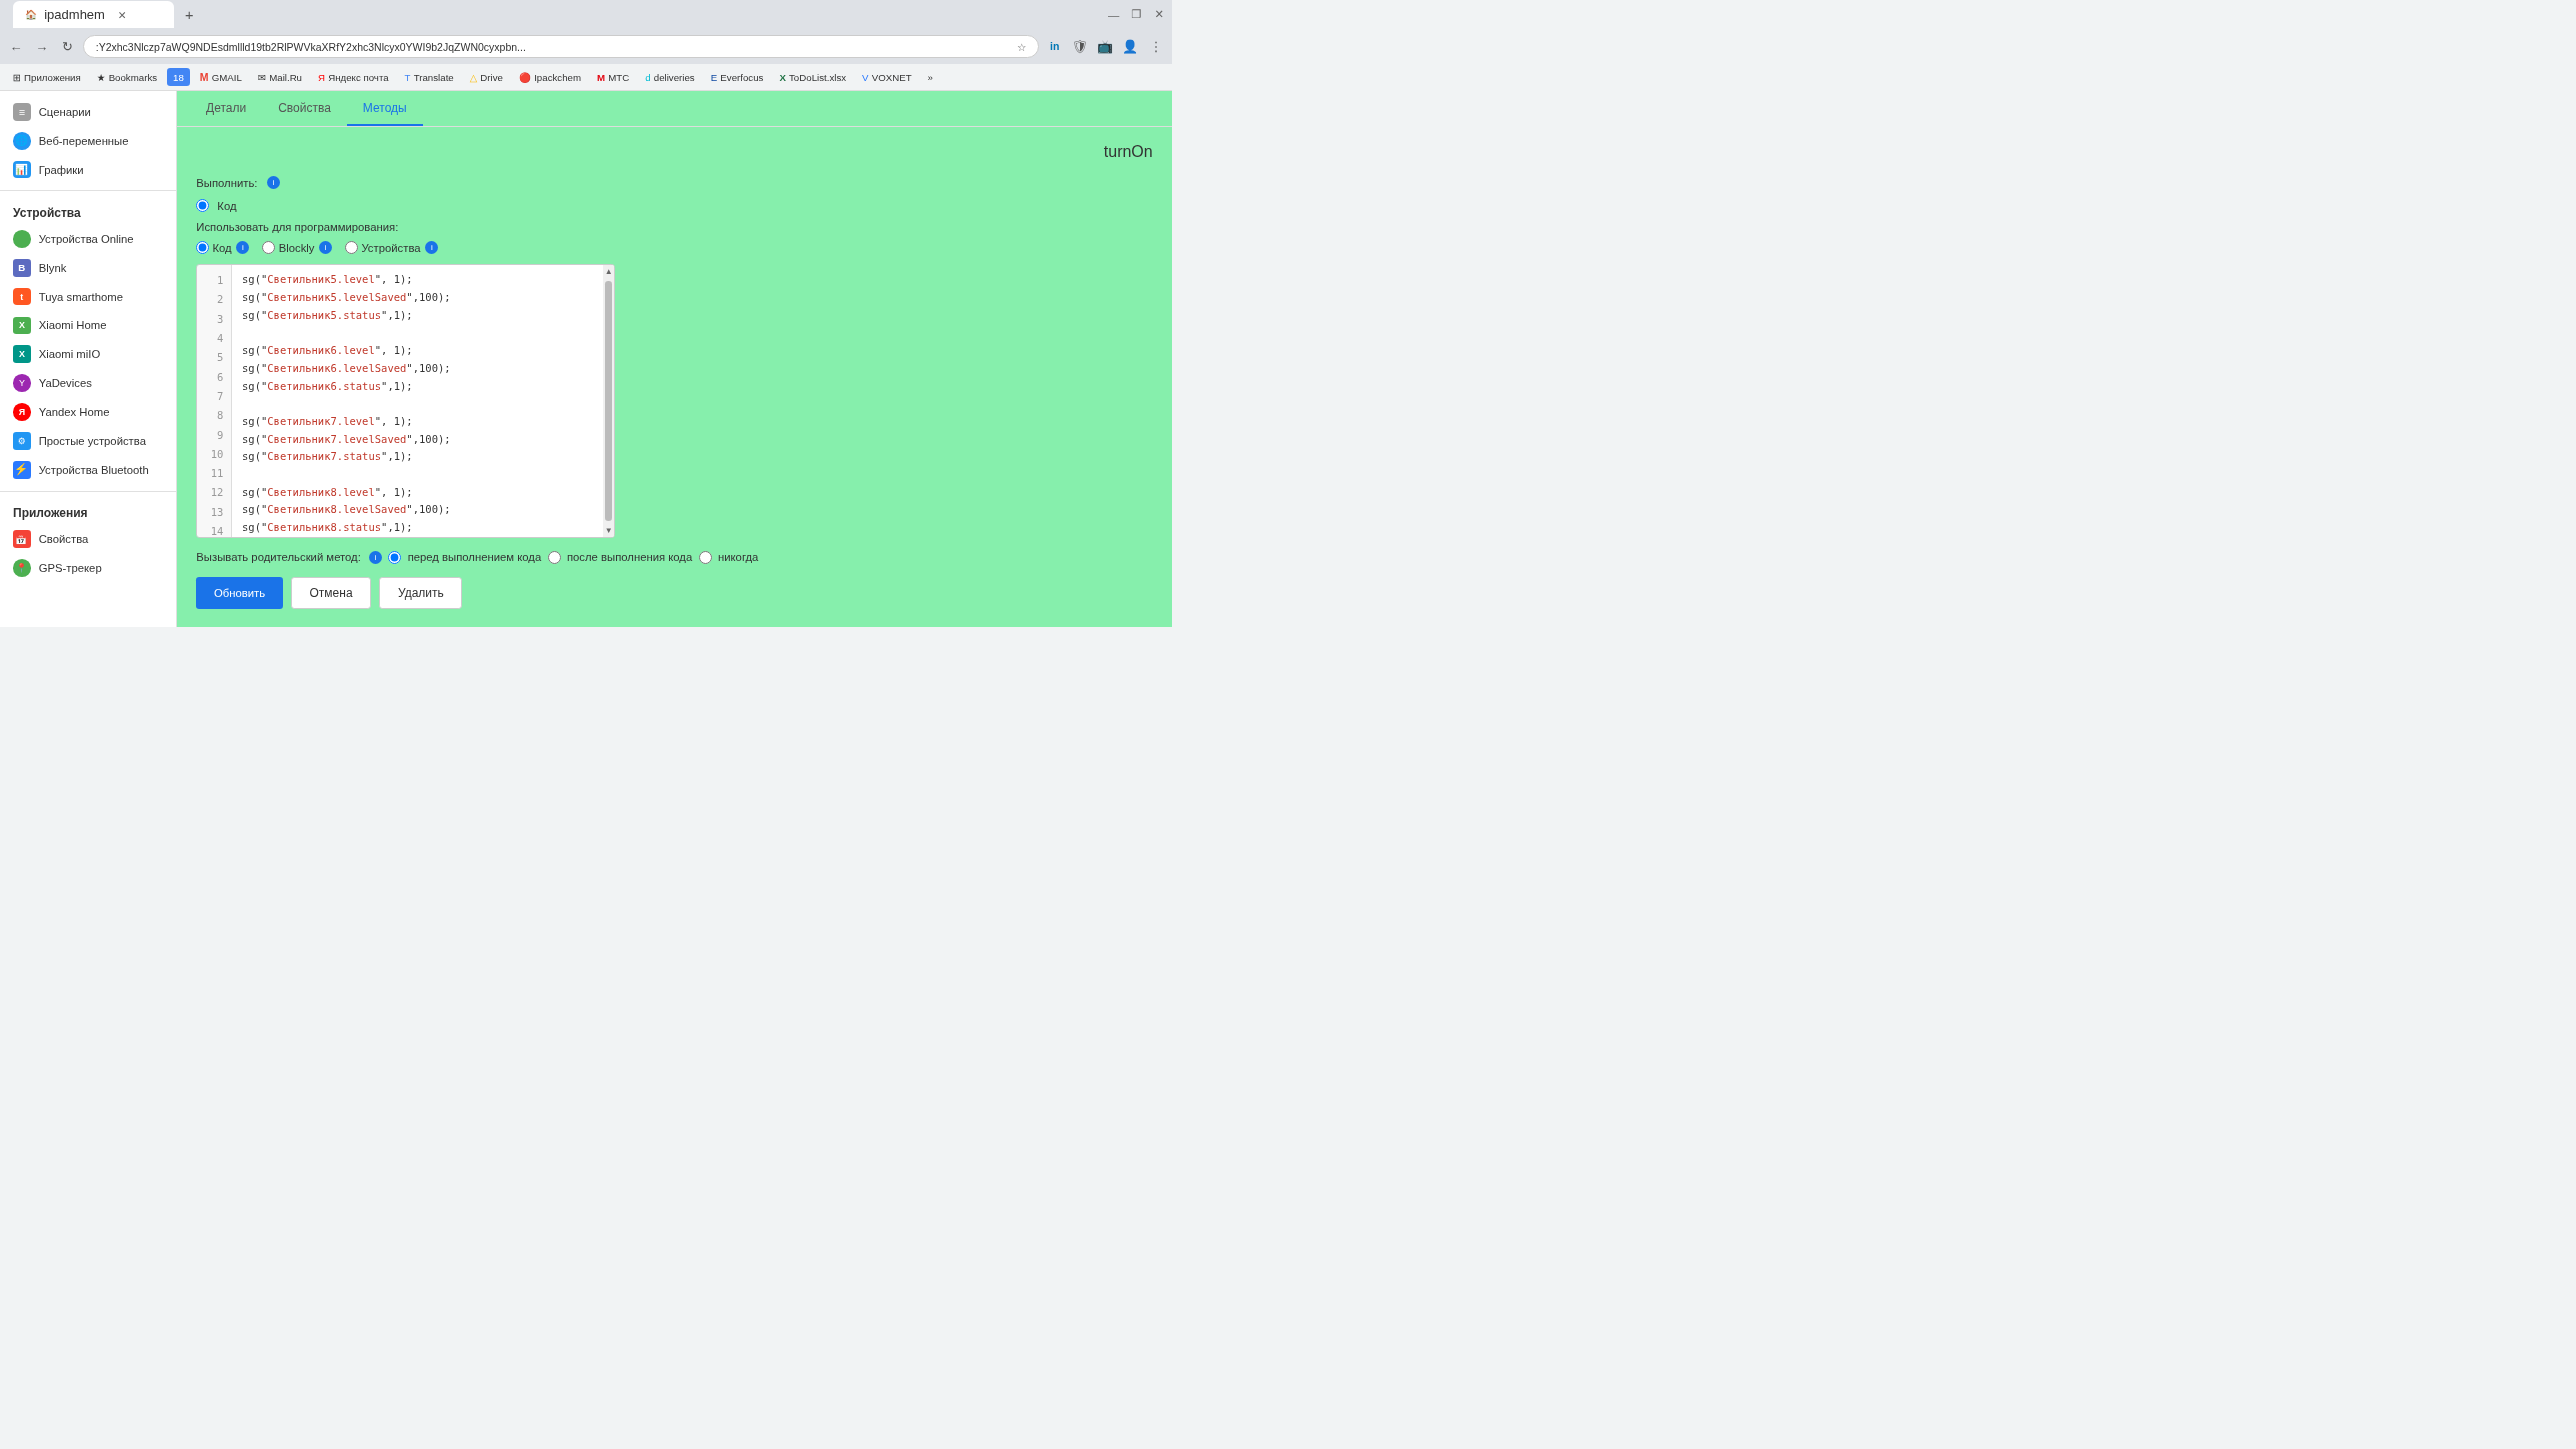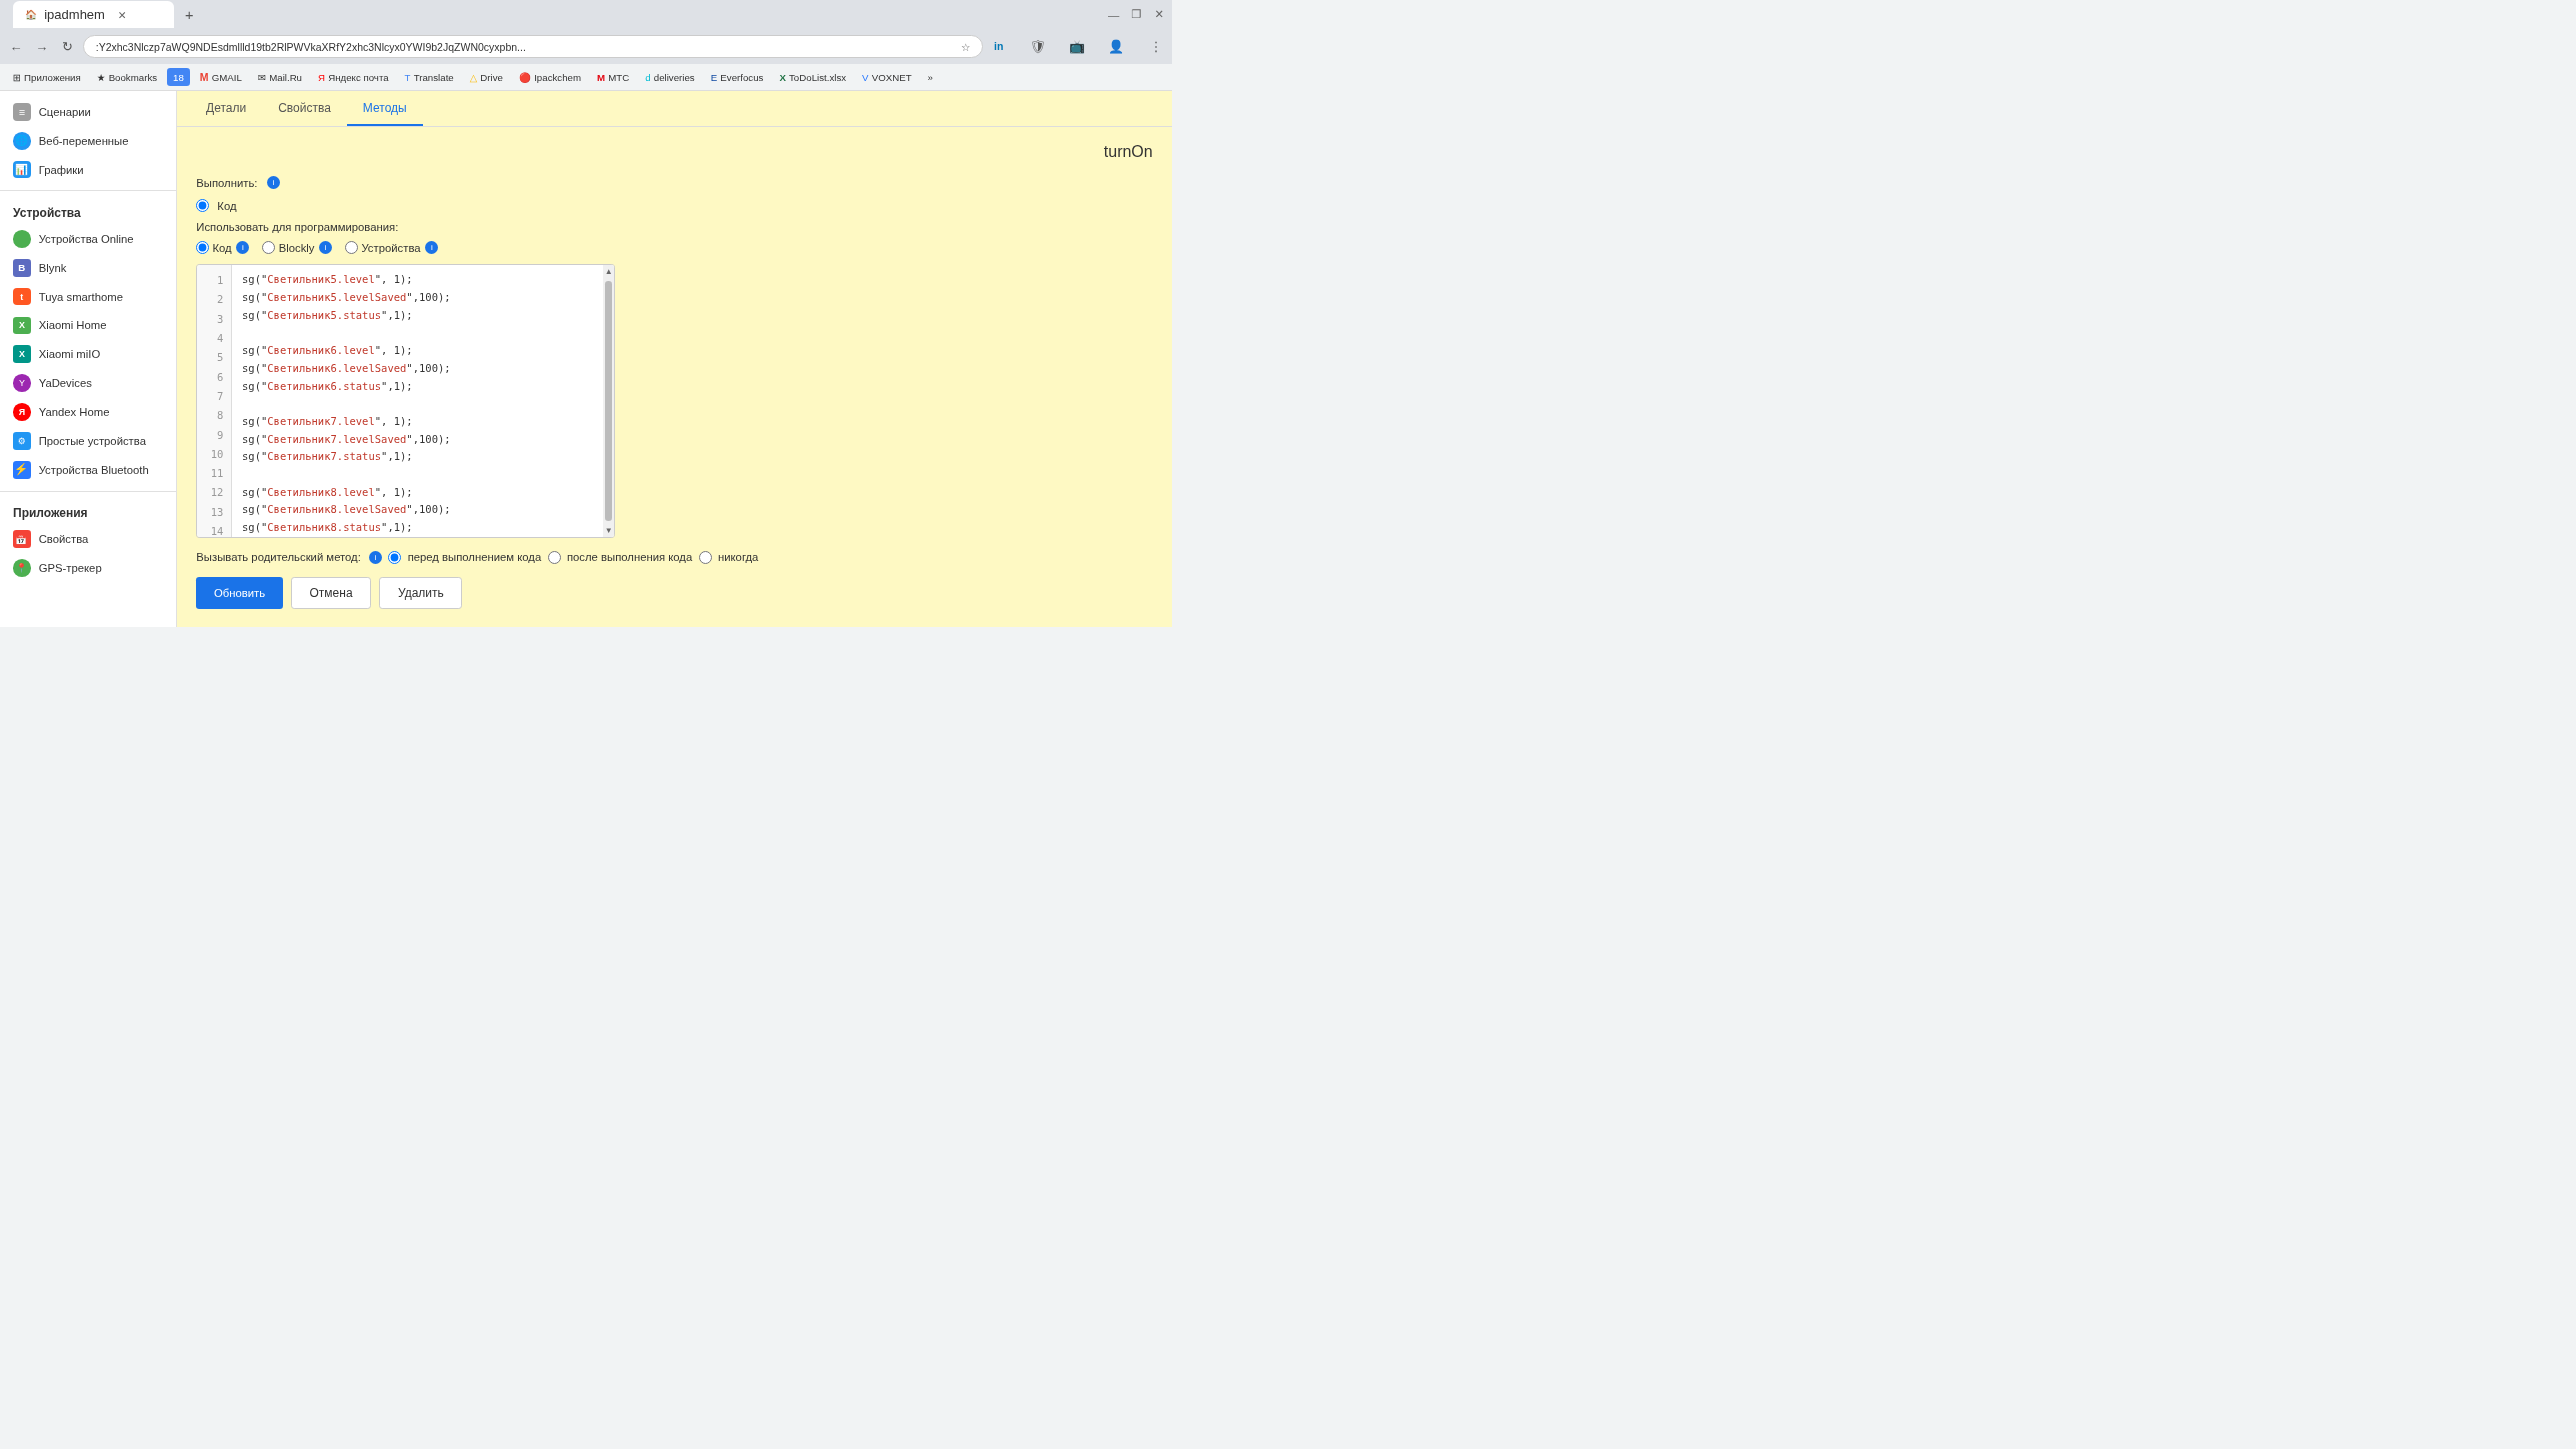--- a/index.html
+++ b/index.html
@@ -10,41 +10,41 @@
     .title-bar { display: flex; align-items: center; padding: 4.8px 6.4px; background: #dee1e6; height: 29px; }
     .tab-bar { display: flex; align-items: center; background: #dee1e6; padding: 0 6.4px; height: 29px; }
     .tab { background: #fff; border-radius: 6.4px 6.4px 0 0; padding: 6.4px 13px; font-size: 10.5px; display: flex; align-items: center; gap: 6.4px; min-width: 161px; }
     .tab-new { padding: 3.2px 8px; font-size: 14.5px; cursor: pointer; color: #555; }
     .title-bar-controls { margin-left: auto; display: flex; gap: 9.7px; }
     .title-btn { width: 13px; height: 13px; display: flex; align-items: center; justify-content: center; font-size: 11.3px; color: #666; cursor: pointer; }
 
     .address-bar-row { display: flex; align-items: center; background: #dee1e6; padding: 3.2px 6.4px; height: 35px; gap: 6.4px; }
     .address-bar { flex: 1; background: #fff; border-radius: 16px; padding: 4.8px 11.3px; font-size: 10.5px; color: #333; border: 0.8px solid #ccc; display: flex; align-items: flex-end; gap: 11px; }
     .address-text { flex: 1; font-size: 10.5px; color: #333; overflow: hidden; text-overflow: ellipsis; white-space: nowrap; }
-    .toolbar-icons { display: flex; align-items: center; gap: 20px; }
+    .toolbar-icons { display: flex; align-items: center; gap: 6px; }
     .toolbar-icon { width: 19.3px; height: 19.3px; display: flex; align-items: center; justify-content: center; font-size: 13px; cursor: pointer; color: #555; }
 
     
     .bookmarks-bar { display: flex; align-items: center; background: #f1f3f4; border-bottom: 0.8px solid #ddd; padding: 0 6.4px; height: 27px; gap: 3.2px; overflow: hidden; }
     .bookmark-item { display: flex; align-items: center; gap: 3.2px; padding: 3.2px 6.4px; border-radius: 3.2px; cursor: pointer; font-size: 9.7px; color: #333; white-space: nowrap; }
 
     
     .page-layout { display: flex; height: calc(657px - 121px); background: #fff; }
 
     
     .sidebar { width: 177px; background: #fff; border-right: 0.8px solid #e0e0e0; overflow-y: auto; padding: 6.4px 0; }
     .sidebar-section-title { font-size: 12px; font-weight: bold; color: #333; padding: 8px 13px 4.8px; }
     .sidebar-item { display: flex; align-items: center; gap: 8px; padding: 5.6px 13px; cursor: pointer; font-size: 11.3px; color: #333; }
     .sidebar-item-icon { width: 17.7px; height: 17.7px; border-radius: 4px; display: flex; align-items: center; justify-content: center; flex-shrink: 0; }
     .icon-blue-circle { background: #4CAF50; border-radius: 50%; }
     .icon-orange { background: #FF5722; border-radius: 4px; }
     .sidebar-divider { height: 0.8px; background: #e0e0e0; margin: 6.4px 0; }
 
     
-    .main-content { flex: 1; background: #fef9c3; overflow-y: auto; }
+    .main-content { flex: 1; background: #86efac; overflow-y: auto; }
 
     
     .content-tabs { display: flex; border-bottom: 0.8px solid #ddd; padding: 0 13px; }
     .content-tab { padding: 9.7px 16px; font-size: 12px; cursor: pointer; color: #555; border-bottom: 2.4px solid transparent; }
     .content-tab.active { color: #1a73e8; border-bottom-color: #1a73e8; font-weight: 500; }
 
     
     .content-area { padding: 16px 19.3px; }
 
     .method-title { font-size: 16px; font-weight: normal; margin-bottom: 14.5px; color: #333; text-align: right; }

